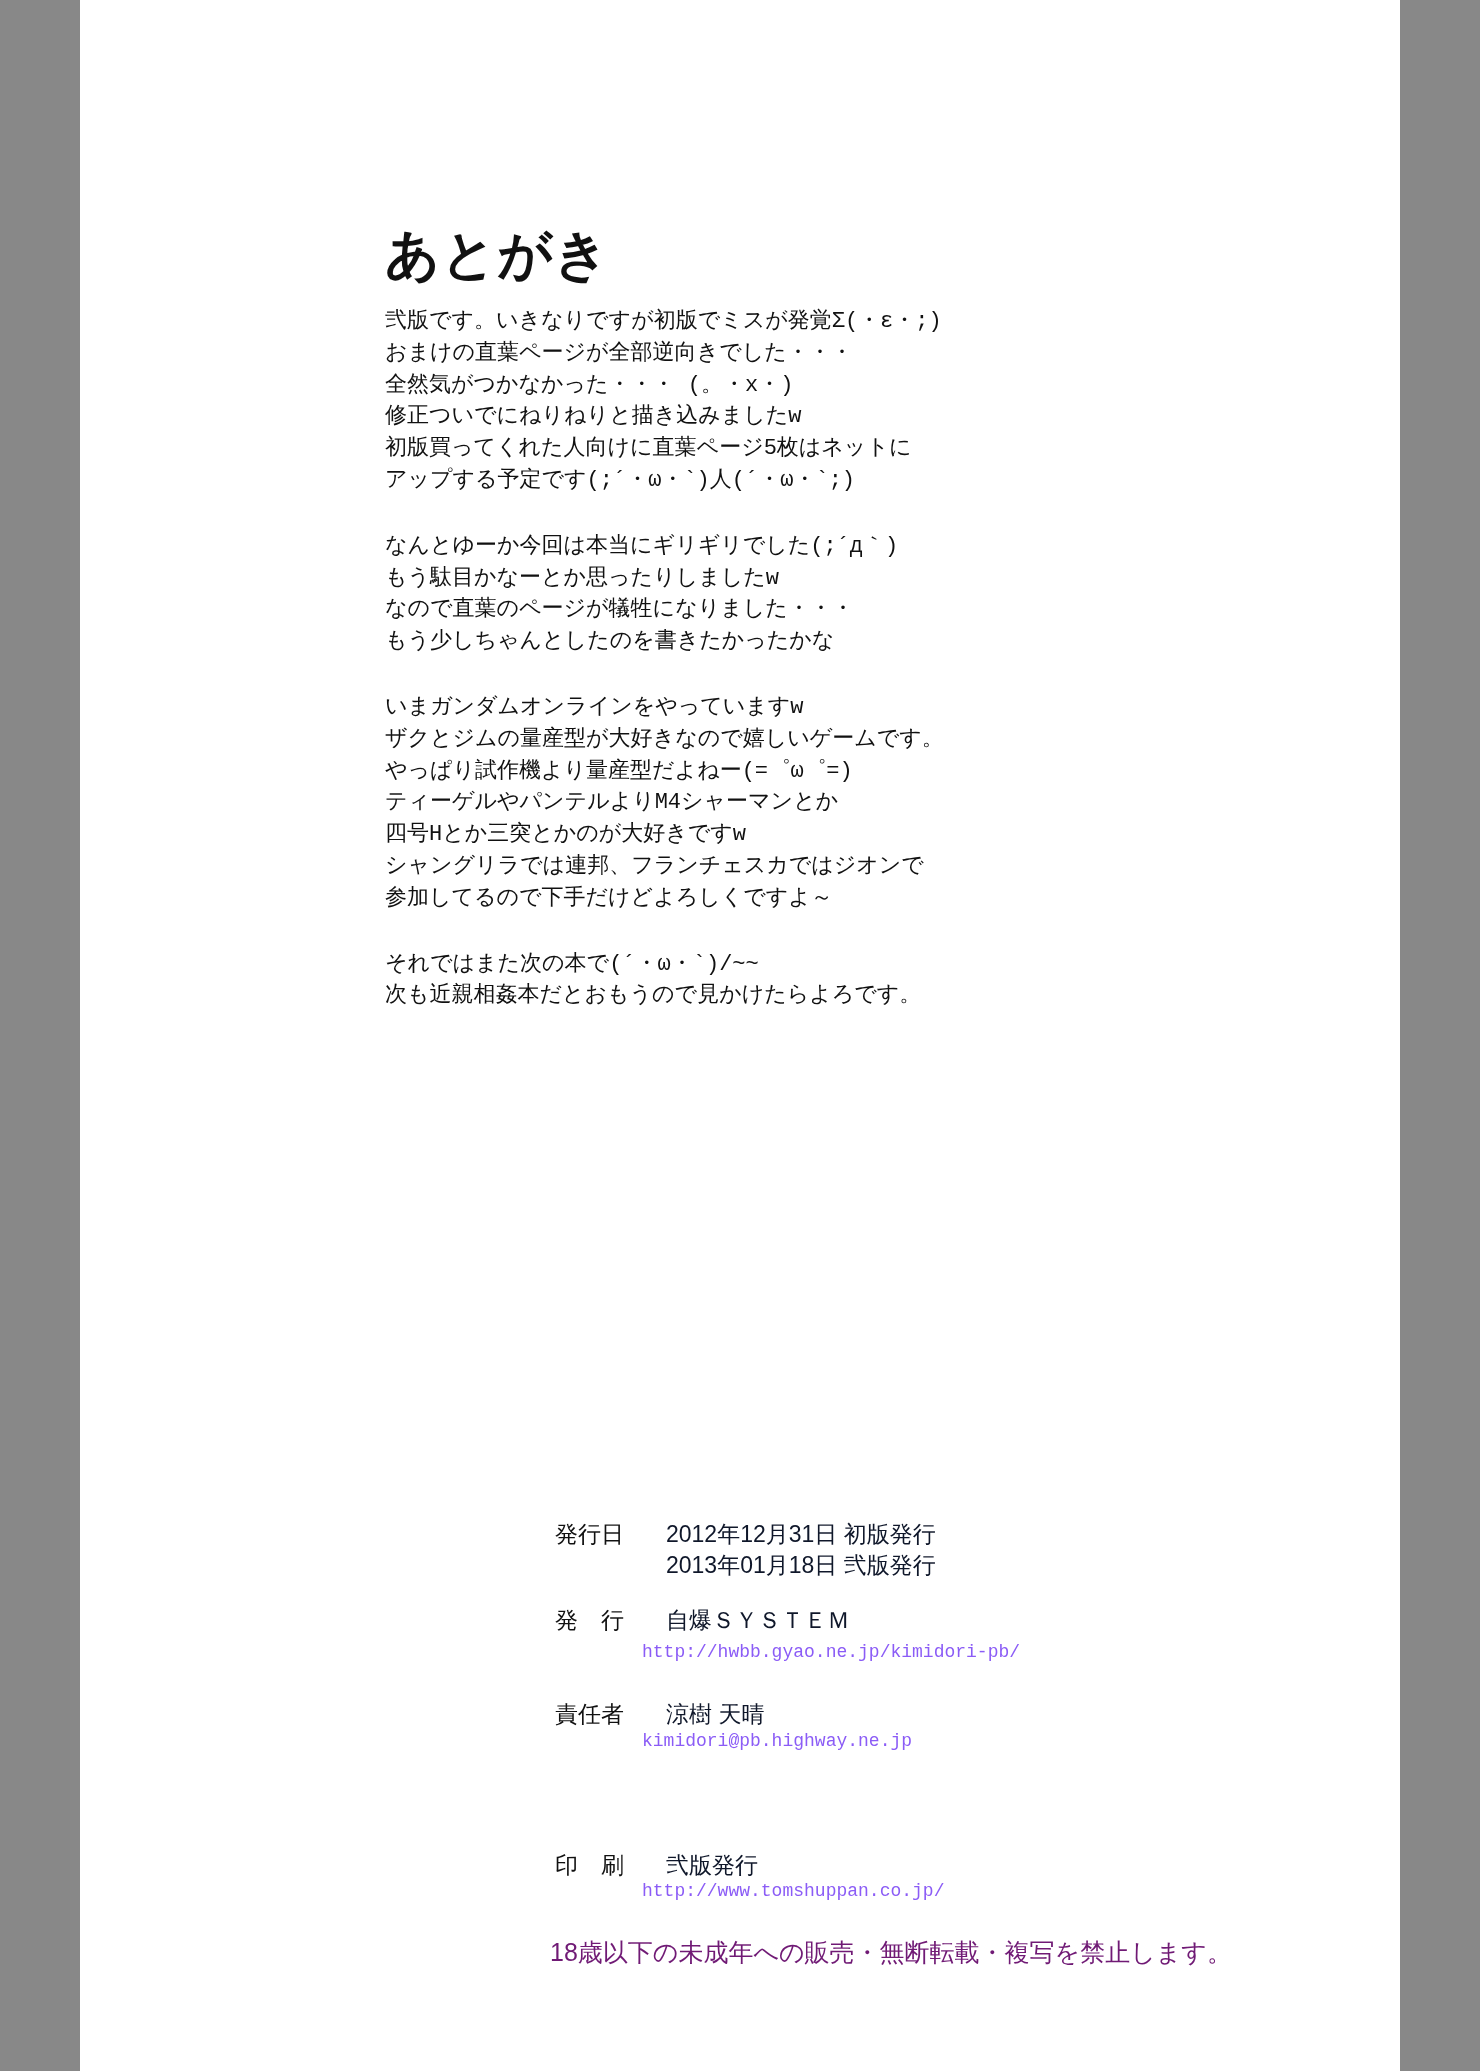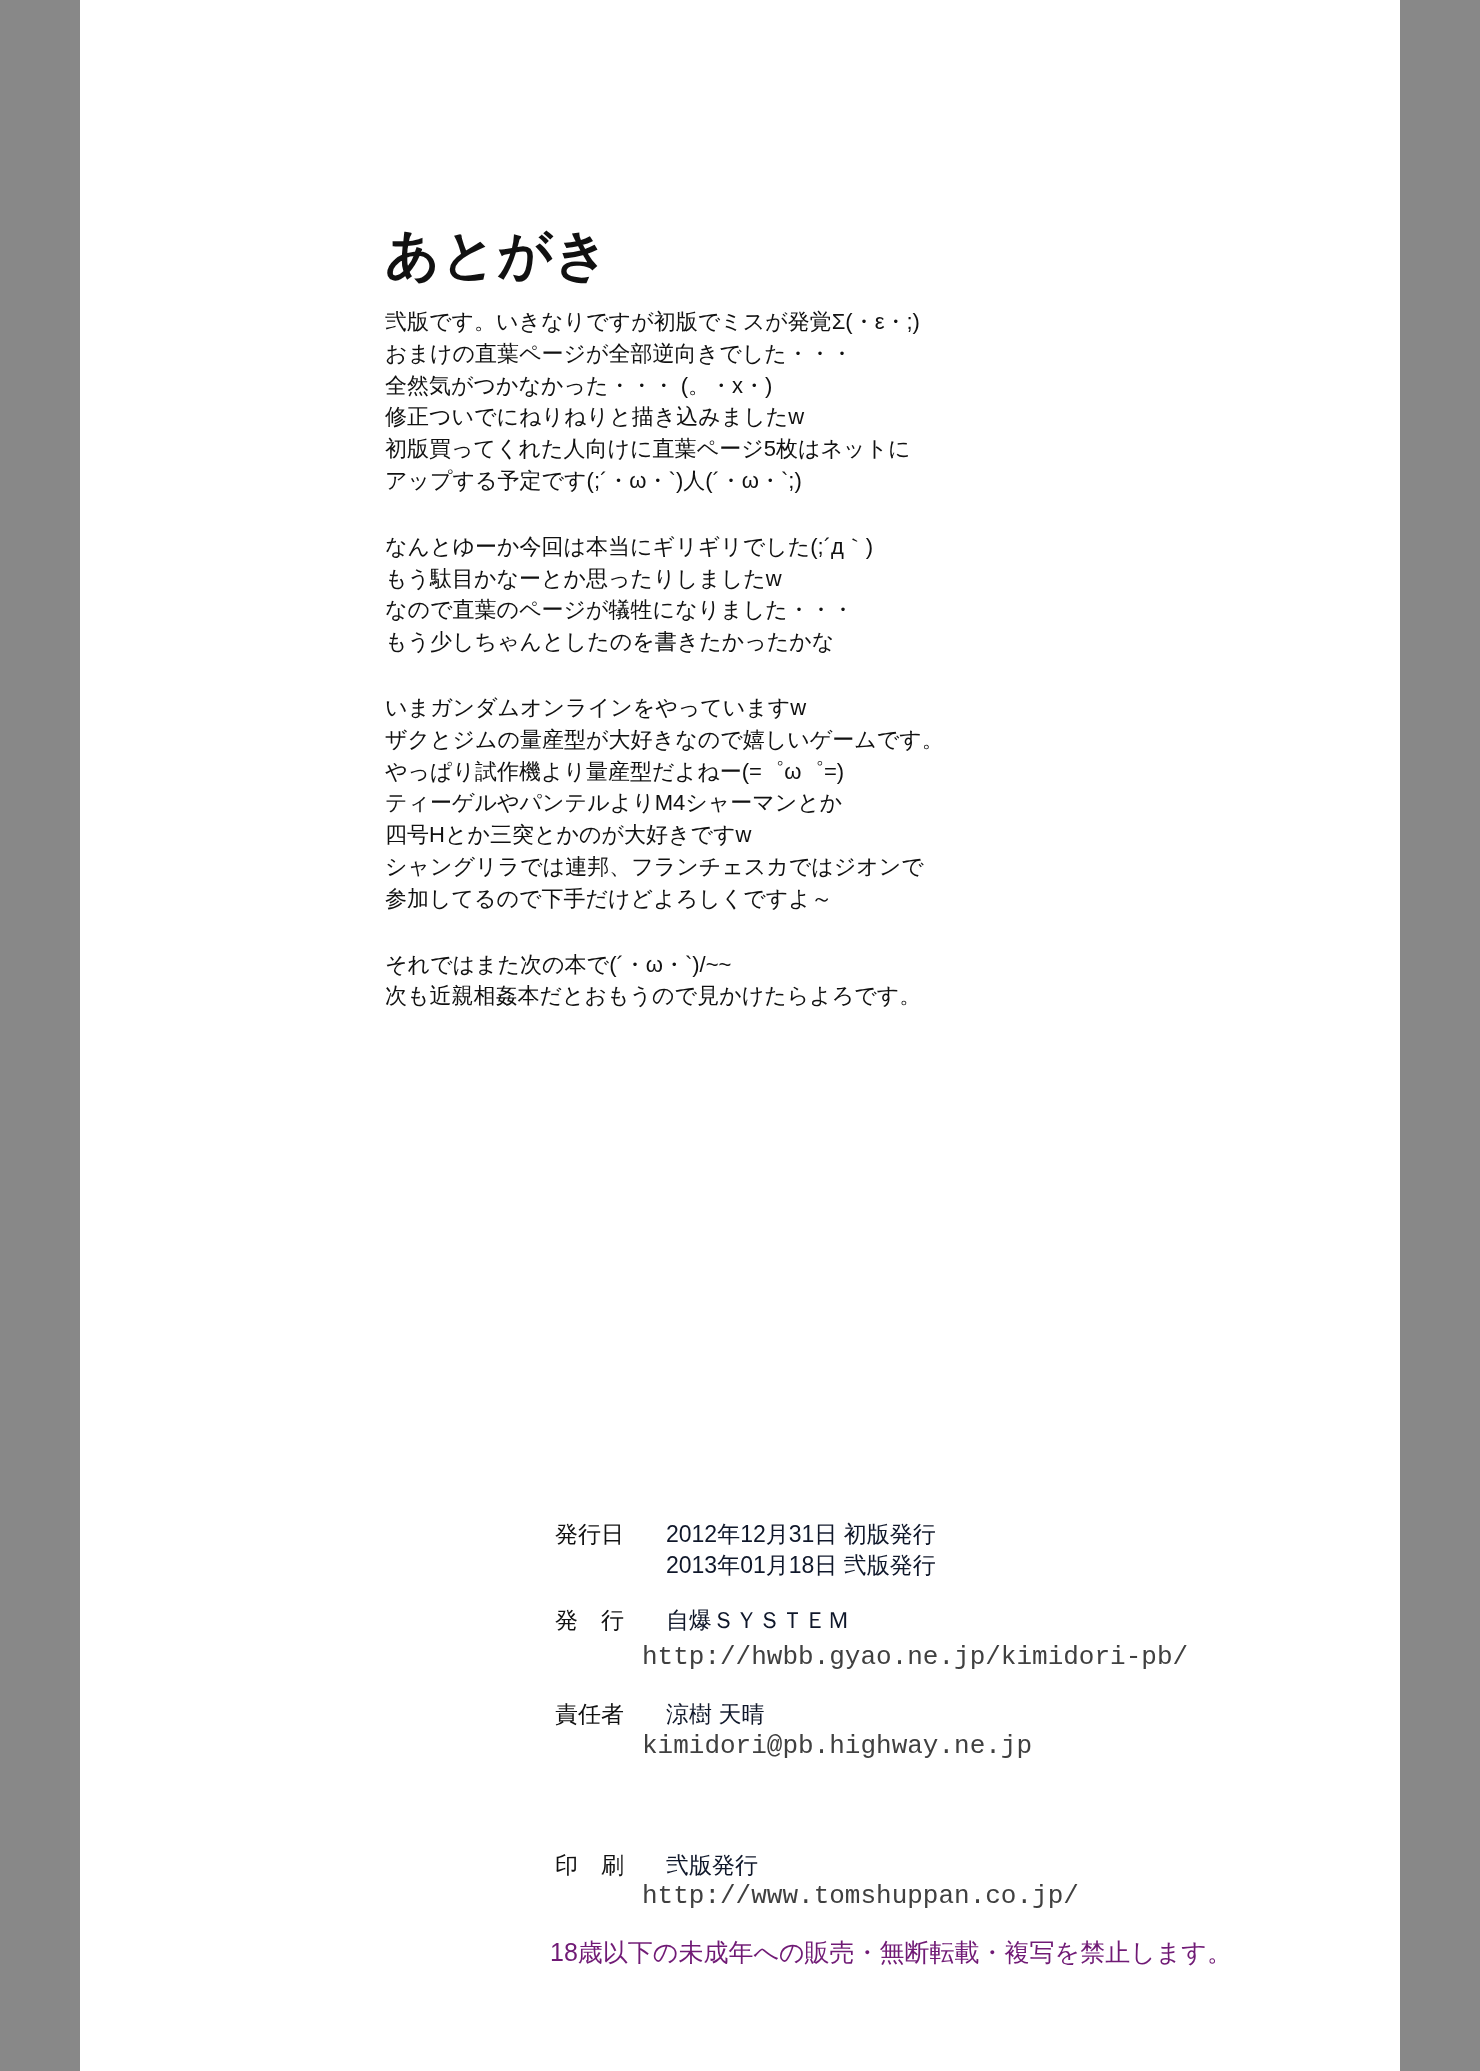--- a/index.html
+++ b/index.html
@@ -37,20 +37,21 @@
   .para {
     margin: 0 0 34px 0;
     padding: 0;
   }
   .line {
     display: block;
     font-size: 22px;
     line-height: 31.8px;
     white-space: pre;
     color: #111;
+    font-family: Liberation Mono, monospace;
   }
   .colo-label {
     position: absolute;
     left: 475px;
     font-size: 23px;
     line-height: 1.2;
     white-space: pre;
     color: #111;
   }
   .colo-value {
@@ -58,24 +59,24 @@
     left: 586px;
     font-size: 23px;
     line-height: 1.2;
     white-space: pre;
     color: #0f172a;
   }
   .colo-mono {
     position: absolute;
     left: 562px;
     font-family: "Liberation Mono", "DejaVu Sans Mono", monospace;
-    font-size: 26px;
+    font-size: 18px;
     line-height: 1.2;
     white-space: pre;
-    color: #404040;
+    color: #8b5cf6;
   }
   .t1521 { top: 1521px; }
   .t1552 { top: 1552px; }
   .t1607 { top: 1607px; }
   .t1642 { top: 1642px; }
   .t1701 { top: 1701px; }
   .t1731 { top: 1731px; }
   .t1852 { top: 1852px; }
   .t1881 { top: 1881px; }
   .disclaimer {

